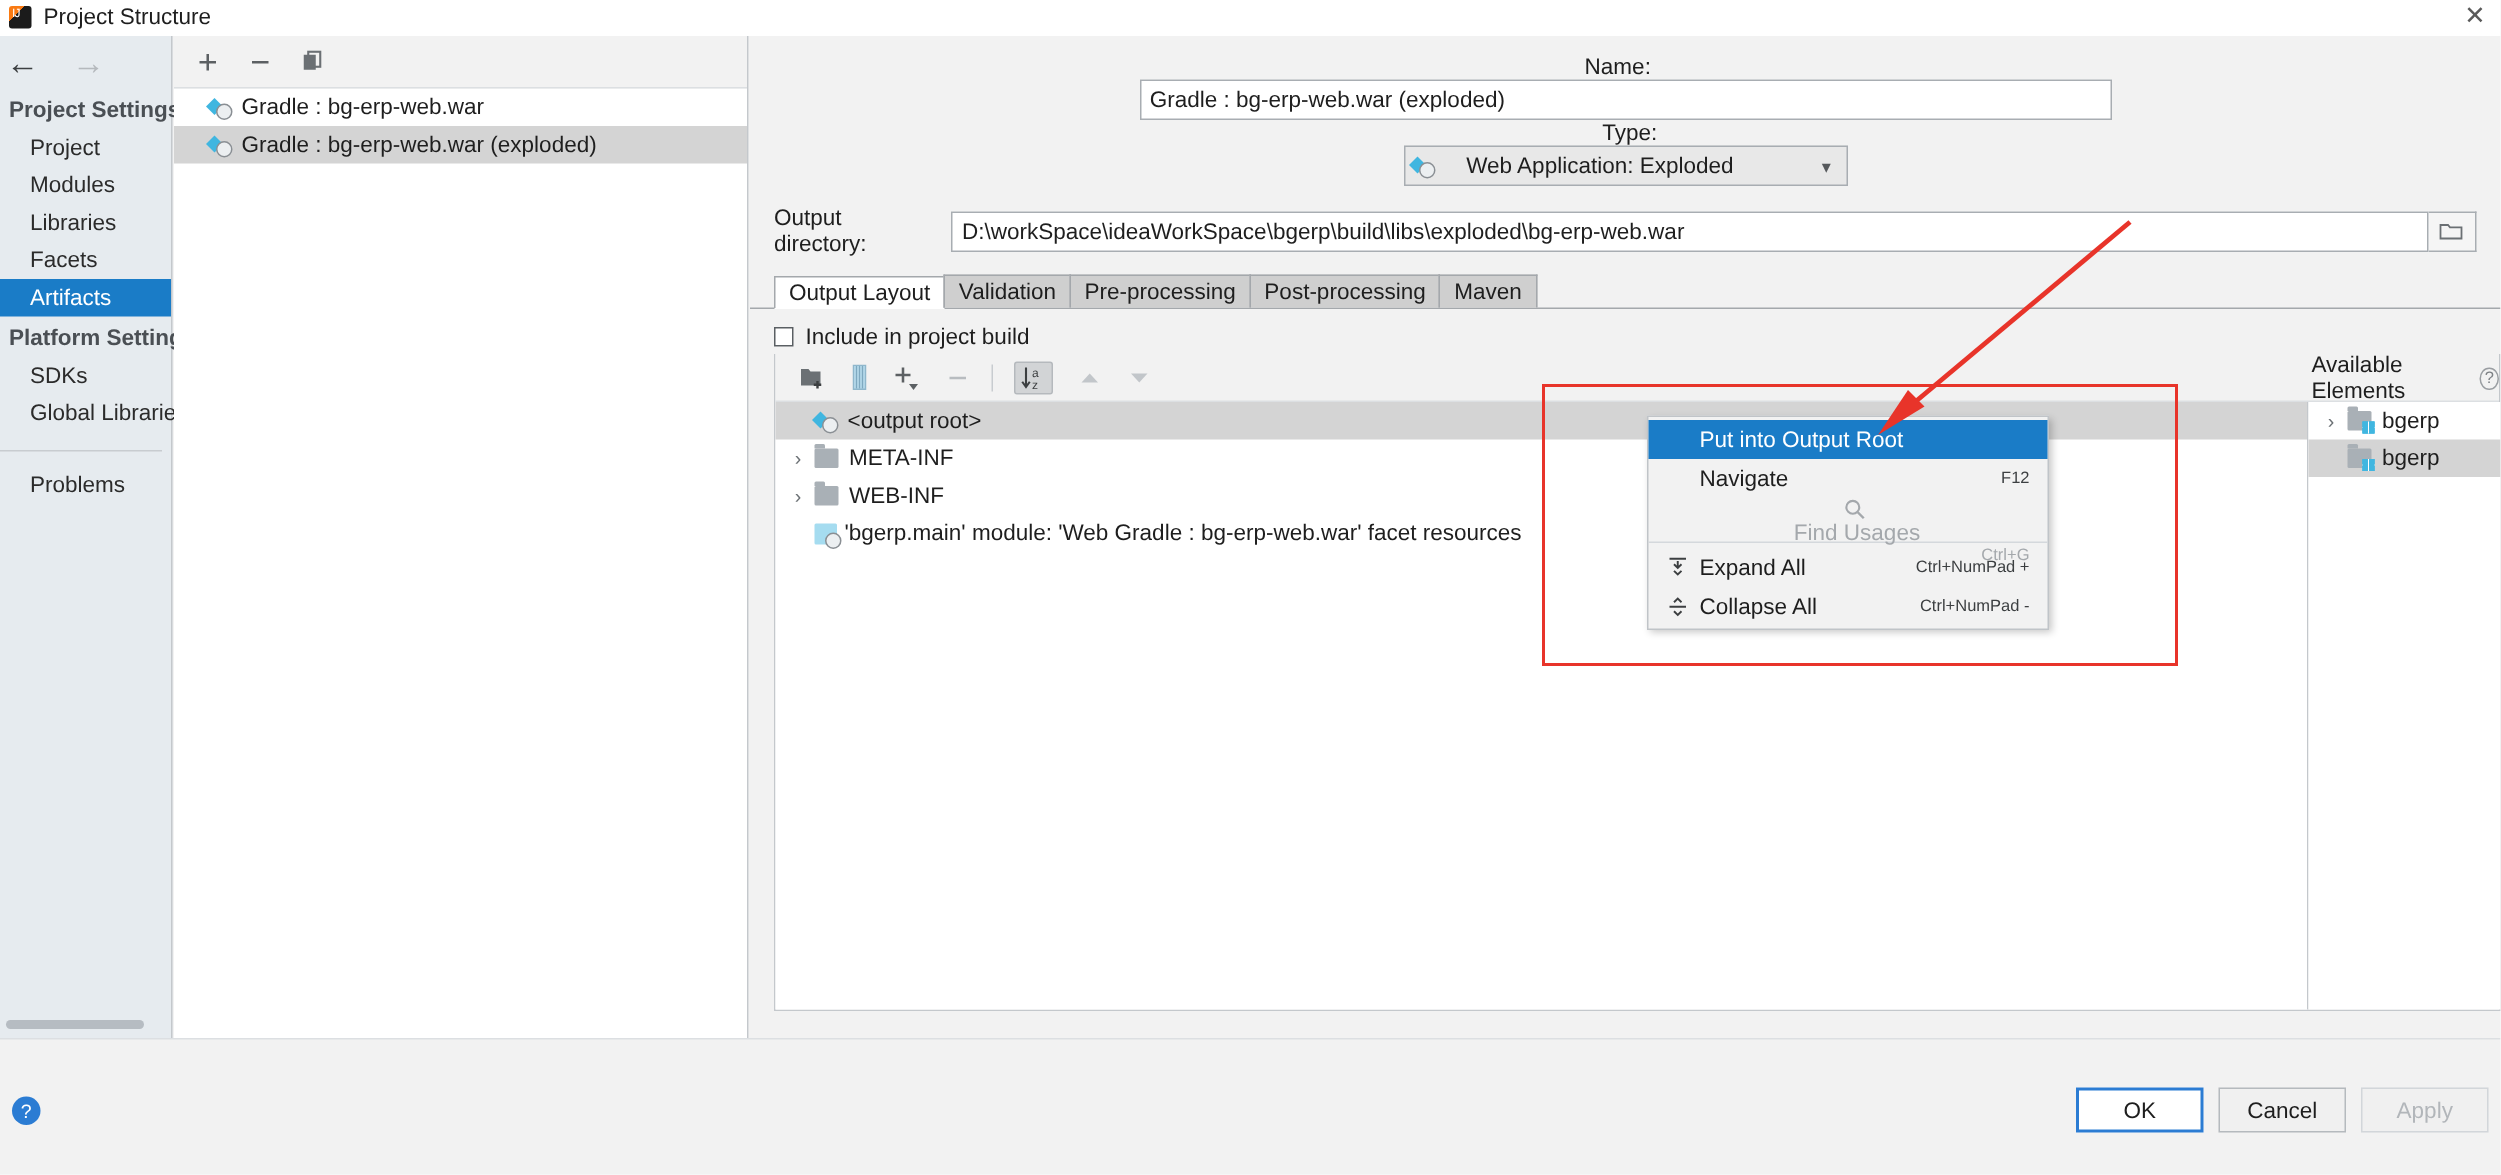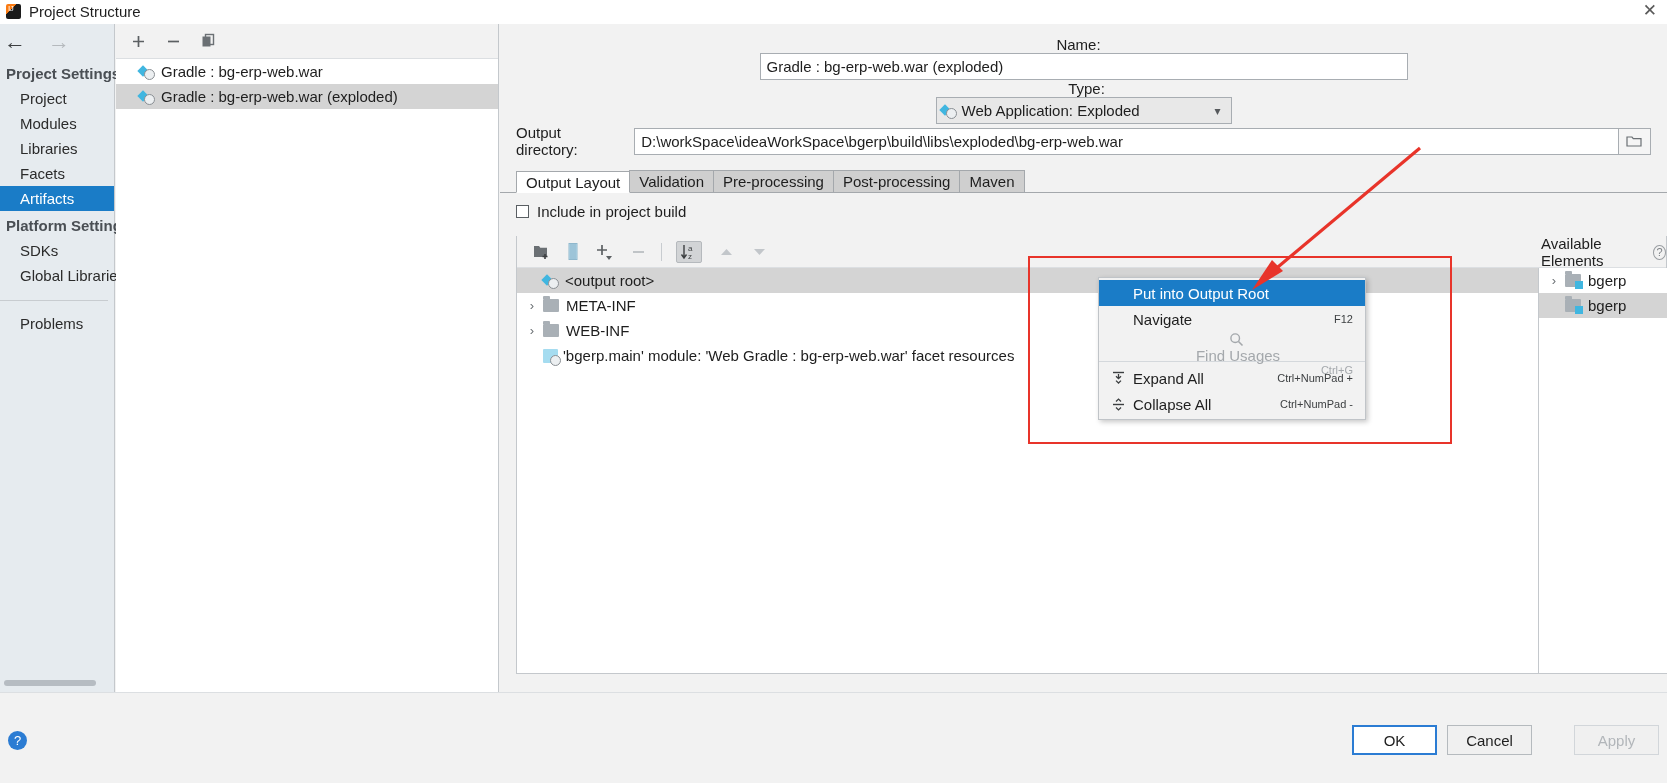--- a/index.html
+++ b/index.html
@@ -106,24 +106,24 @@
   #name-row { margin-top:12px;flex-direction:column; }
   .field-label { font-size:15px; color:#1e1e1e; margin-right:10px; }
   .text-input {
     background:#ffffff; border:1px solid #a8adb2; height:27px;
     display:flex; align-items:center; padding:0 6px; font-size:15px; color:#1e1e1e;
     white-space:nowrap; overflow:hidden;
   }
   #name-input { width:648px; }
   #type-select {
     width:296px; height:27px; background:#e8e8e8; border:1px solid #a8adb2;
-    display:flex; align-items:center; padding:0 4px; font-size:15px; gap:6px;
+    display:flex; align-items:center; padding:0 4px; font-size:15px; gap:22px;
   }
   #type-select .sel-caret { margin-left:auto; color:#56595c; font-size:12px; padding-right:6px; }
-  #outdir-row { }
+  #outdir-row { margin-top:13px; }
   #outdir-input { width:1008px; position:relative; }
   #outdir-browse {
     width:33px; height:27px; border:1px solid #a8adb2; border-left:none;
     background:#f5f5f5; display:flex; align-items:center; justify-content:center;
     color:#6b7074;
   }
   #include-row { margin-top:10px; padding-left:16px; display:flex; align-items:center; gap:8px; }
   .chk { width:13px; height:13px; border:1px solid #5a5f63; background:#fff; flex:0 0 auto; }
 
   
@@ -216,21 +216,21 @@
   }
   #action-buttons {
     position:absolute; right:8px; top:32px; display:flex; gap:10px;
   }
   .btn {
     height:30px; min-width:85px; padding:0 14px; font-size:15px;
     display:flex; align-items:center; justify-content:center;
     border:1px solid #b5babe; background:#f0f0f0; color:#1e1e1e;
   }
   .btn.default { border:2px solid #2b7cd3; background:#ffffff; }
-  .btn.disabled { color:#b2b6ba; border-color:#d2d6da; background:#f0f0f0;margin-left:32px; }
+  .btn.disabled { color:#b2b6ba; border-color:#d2d6da; background:#f0f0f0; }
 
   
   #redbox {
     position:absolute; left:1028px; top:232px; width:424px; height:188px;
     border:2px solid #e8342a; pointer-events:none;
   }
   #arrow-svg { position:absolute; left:1180px; top:118px; pointer-events:none; }
 
   
   #ctxmenu {

